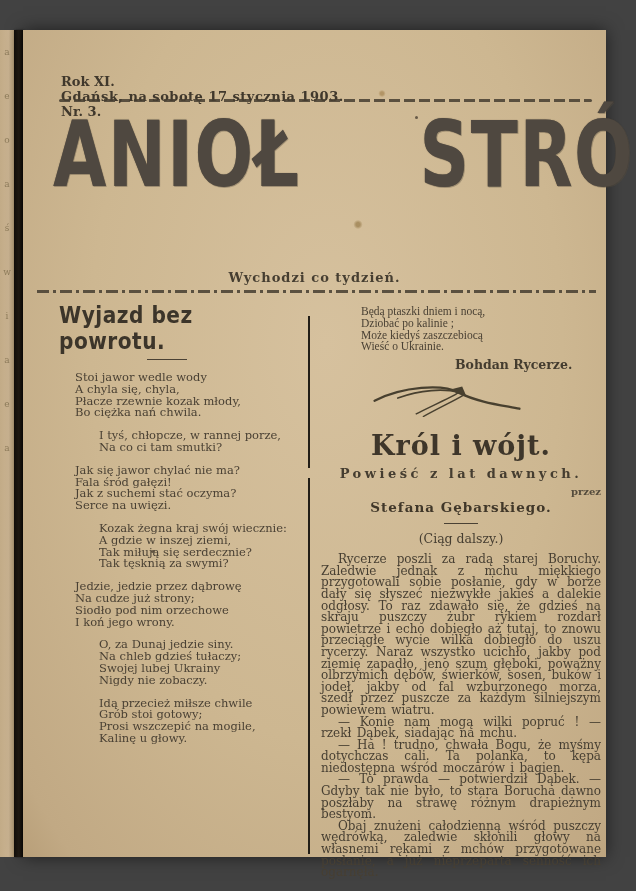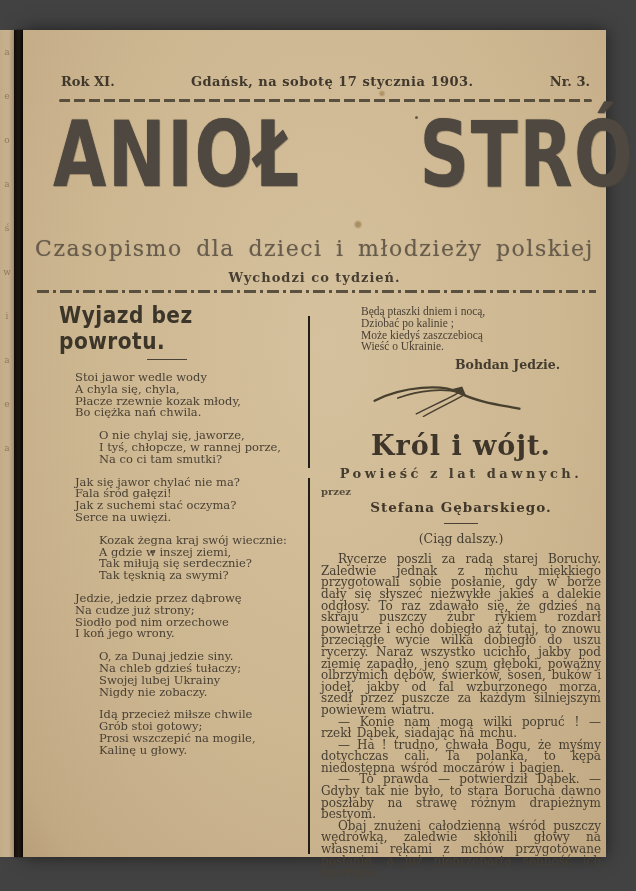--- a/index.html
+++ b/index.html
@@ -18,21 +18,21 @@
 
   
   .page { position:absolute; left:23px; top:30px; width:583px; height:827px;
           background:radial-gradient(ellipse at 52% 38%, #d6c19e 0%, #cdb791 55%, #c1a984 92%, #b89f79 100%);
           box-shadow:0 0 16px rgba(0,0,0,.55); }
   .stain { position:absolute; border-radius:50%; pointer-events:none; }
 
   
   .pheader { position:absolute; top:44px; left:38px; right:16px; display:flex;
              justify-content:space-between; align-items:baseline;
-             font-weight:bold; font-size:13px; color:#40382c; }
+             font-weight:bold; font-size:13px; color:#40382c;flex-direction:column; }
   .pheader .ctr { letter-spacing:.5px; }
   .rule-dash { position:absolute; left:36px; right:14px; top:69px; height:3px;
                background:repeating-linear-gradient(90deg,#453d30 0 11px, rgba(0,0,0,0) 11px 15px);
                opacity:.85; border-radius:2px; }
 
   
   .masthead { position:absolute; top:84px; left:30px; right:20px; display:flex;
               justify-content:space-between; align-items:baseline;
               font-family:"DejaVu Sans", sans-serif; font-weight:900;
               font-size:84px; line-height:1.05; color:#4f4840;
@@ -65,21 +65,21 @@
   .pline { font-size:11.5px; line-height:11.8px; white-space:nowrap; color:#4a4134; }
 
   .col-right { position:absolute; left:298px; top:0; width:280px; color:#463e31; }
   .poem-end { margin:4px 0 0 40px;font-family:Liberation Serif, serif; }
   .poem-author { margin:4px 0 0 134px; font-size:12.5px; font-weight:bold; color:#443c2f; }
   .flourish { margin:7px 0 0 50px; }
   .story-title { margin-top:9px; text-align:center; font-size:27px; font-weight:bold;
                  color:#3e362a; letter-spacing:1px; }
   .story-sub { margin-top:5px; text-align:center; font-size:13px; font-weight:bold;
                letter-spacing:3.5px; color:#453d30; }
-  .byline-pre { margin-top:5px; text-align:left; font-size:10px; font-weight:bold; color:#544b3c; }
+  .byline-pre { margin-top:5px; text-align:right; font-size:10px; font-weight:bold; color:#544b3c; }
   .story-author { margin-top:2px; text-align:center; font-size:13.5px; font-weight:bold;
                   letter-spacing:1px; color:#403729; }
   .rule-small2 { width:34px; border-top:1px solid #4a4134; margin:8px auto 0; }
   .ciag { margin-top:7px; text-align:center; font-size:12.5px; color:#463e31; }
   .story-body { margin-top:8px; }
   .story-p { font-size:12px; line-height:11.6px; text-align:justify; text-indent:17px;
              color:#473f32; word-spacing:1.5px; }
 
   .speck { position:absolute; background:#3a3126; border-radius:50%; opacity:.7; }
 </style>
@@ -112,40 +112,38 @@
       <span class="ctr">Gdańsk, na sobotę 17 stycznia 1903.</span>
       <span>Nr. 3.</span>
     </div>
     <div class="rule-dash"></div>
 
     <div class="masthead">
       <span class="w1">ANIOŁ</span>
       <span class="w2">STRÓŻ.</span>
     </div>
 
-    <div class="subtitle">Czasopismo dla dzieci i młodzieży polskiej</div>
     <div class="freq">Wychodzi co tydzień.</div>
     <div class="rule-dashdot"></div>
 
     <div class="cols">
       <div class="divider-seg seg1"></div>
       <div class="divider-seg seg2"></div>
 
       <div class="col-left">
         <h2>Wyjazd bez powrotu.</h2>
         <div class="rule-small"></div>
         <div>
             <div class="stanza">
               <div class="pline">Stoi jawor wedle wody</div>
               <div class="pline">A chyla się, chyla,</div>
               <div class="pline">Płacze rzewnie kozak młody,</div>
               <div class="pline">Bo ciężka nań chwila.</div>
             </div>
             <div class="stanza ind">
-              <div class="pline">O nie chylaj się, jaworze,</div>
               <div class="pline">I tyś, chłopcze, w rannej porze,</div>
               <div class="pline">Na co ci tam smutki?</div>
             </div>
             <div class="stanza">
               <div class="pline">Jak się jawor chylać nie ma?</div>
               <div class="pline">Fala śród gałęzi!</div>
               <div class="pline">Jak z suchemi stać oczyma?</div>
               <div class="pline">Serce na uwięzi.</div>
             </div>
             <div class="stanza ind">
@@ -175,21 +173,21 @@
           </div>
       </div>
 
       <div class="col-right">
         <div class="poem-end">
             <div class="pline">Będą ptaszki dniem i nocą,</div>
             <div class="pline">Dziobać po kalinie ;</div>
             <div class="pline">Może kiedyś zaszczebiocą</div>
             <div class="pline">Wieść o Ukrainie.</div>
           </div>
-        <div class="poem-author">Bohdan Jedzie.</div>
+        <div class="poem-author">Bohdan Rycerze.</div>
 
         <div class="flourish">
           <svg width="152" height="38" viewBox="0 0 170 42">
             <path d="M4 24 C36 8 80 5 98 15 C120 26 146 29 166 33" fill="none" stroke="#48402f" stroke-width="2.6" stroke-linecap="round"></path>
             <path d="M30 21 C55 12 82 10 98 15" fill="none" stroke="#48402f" stroke-width="2" stroke-linecap="round"></path>
             <path d="M98 15 C90 20 68 30 50 39" fill="none" stroke="#48402f" stroke-width="1.6"></path>
             <path d="M103 18 C95 23 74 33 58 42" fill="none" stroke="#48402f" stroke-width="1.6"></path>
             <path d="M91 11 l16 9 -5 -12 z" fill="#48402f"></path>
           </svg>
         </div>

